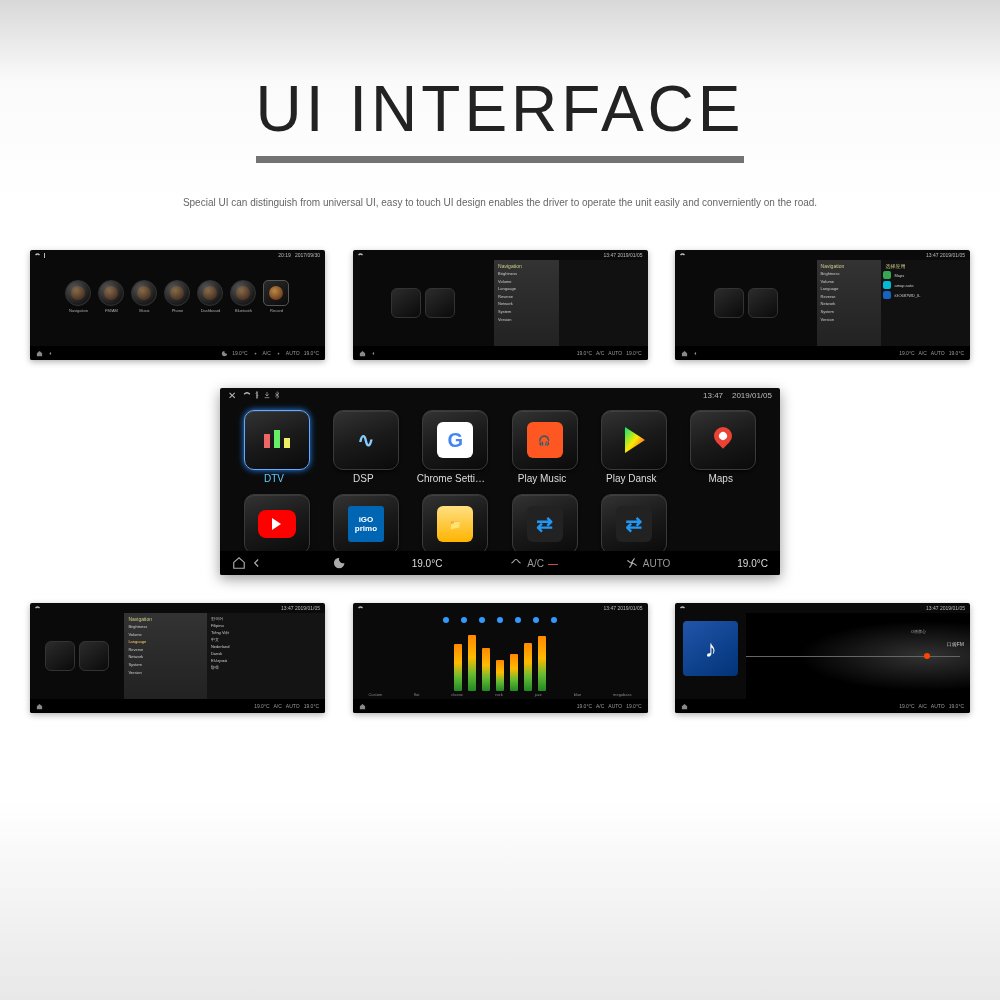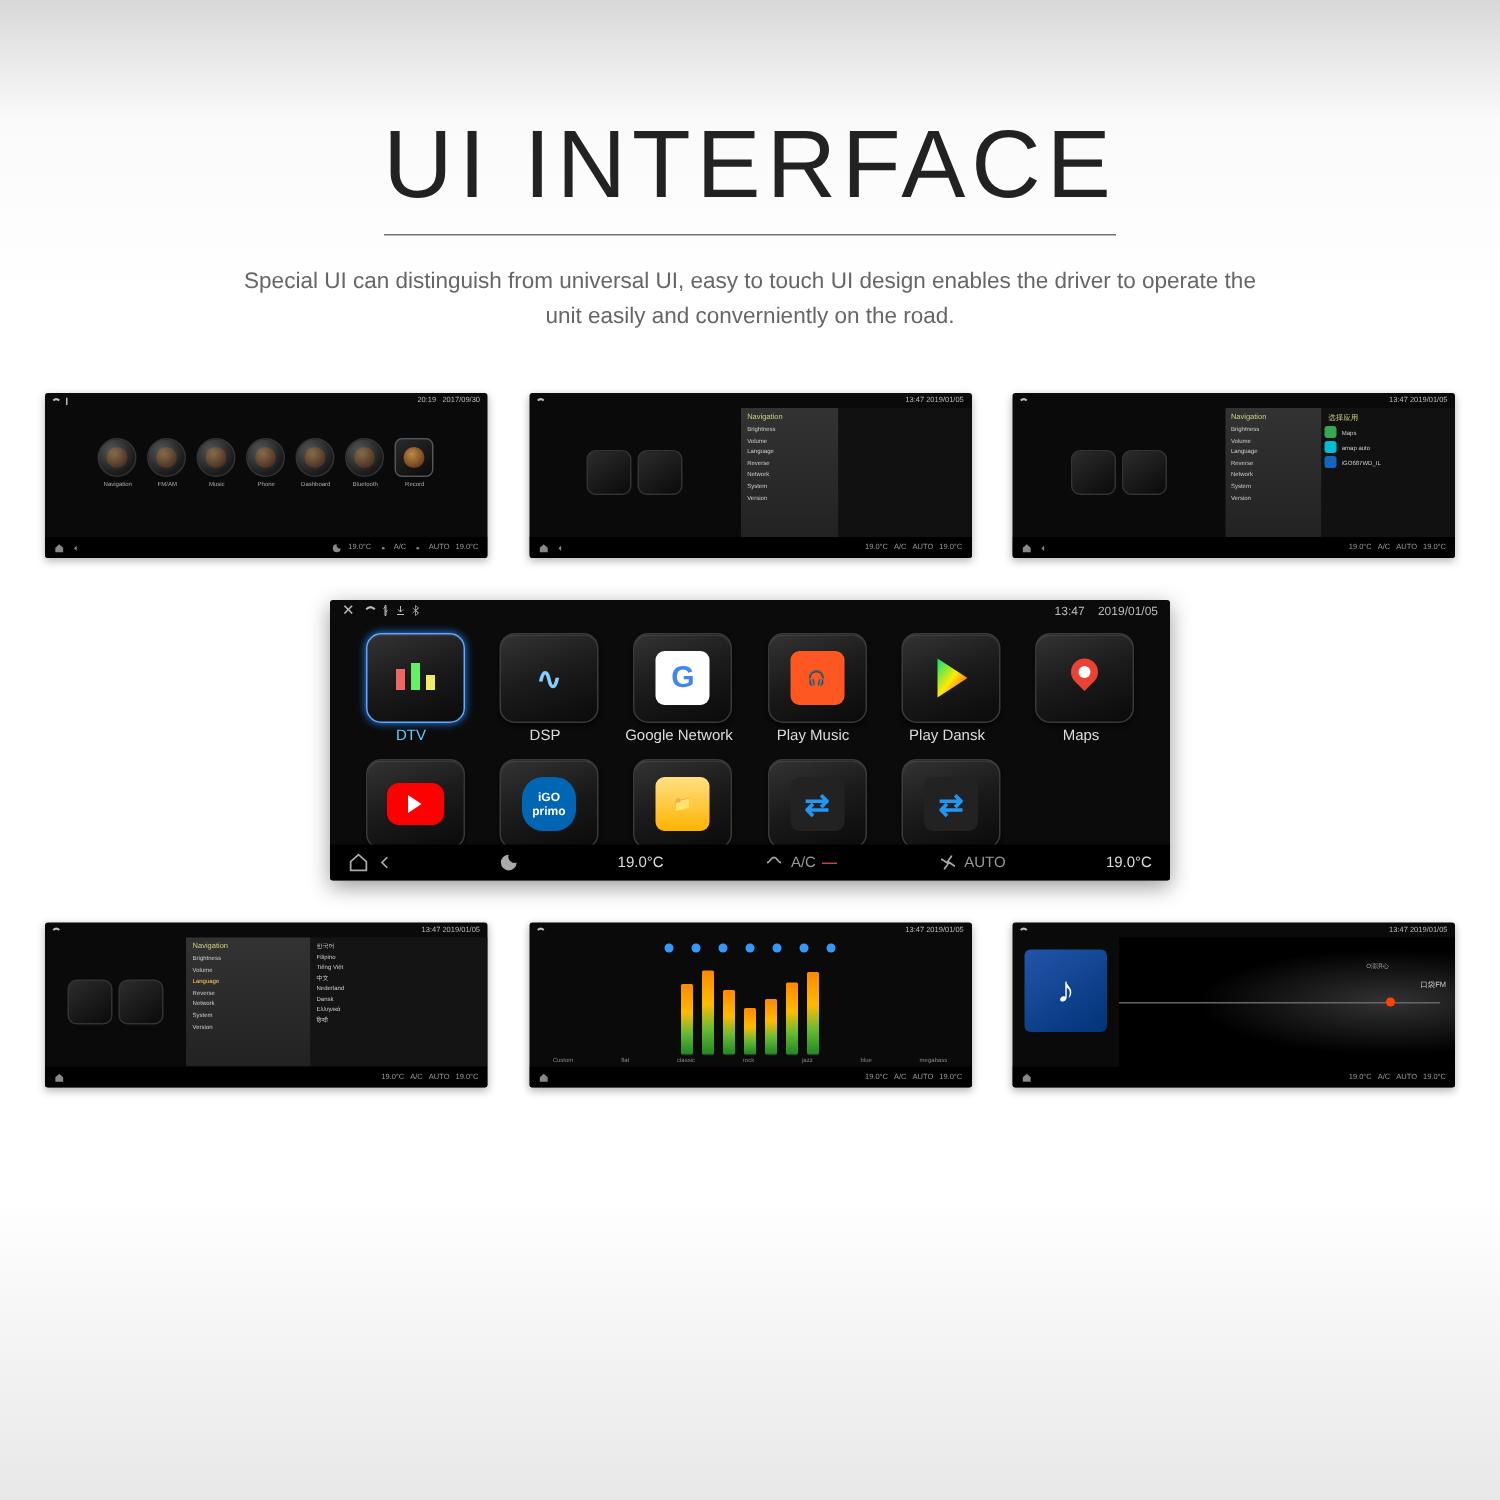--- a/index.html
+++ b/index.html
@@ -13,37 +13,37 @@
   }
   .hero {
     text-align: center;
     padding-top: 72px;
   }
   .hero h1 {
     font-size: 64px;
     font-weight: 400;
     letter-spacing: 4px;
     color: #222;
-    border-bottom: 1px solid #737373;
+    border-bottom: 7px solid #737373;
     display: inline-block;
     padding-bottom: 10px;
     margin-bottom: 16px;
   }
   .hero h2 {
     font-size: 24px;
     font-weight: 400;
     color: #333;
     margin-bottom: 12px;
   }
   .hero p {
-    font-size: 15px;
+    font-size: 10px;
     color: #666;
     line-height: 1.5;
     max-width: 680px;
-    margin: 4px auto;
+    margin: 16px auto;
   }
 
   .row {
     display: flex;
     justify-content: space-between;
     padding: 0 30px;
   }
   .row-top { margin-top: 40px; }
   .row-bottom { margin-top: 28px; }
 
@@ -242,21 +242,21 @@
   }
   .ic-chrome::after { content:""; position:absolute; inset:9px; background:#fff; border-radius:50%; }
   .ic-chrome::before { content:""; position:absolute; inset:12px; background:#4285f4; border-radius:50%; z-index:1;}
   .ic-yt { background:#f00; color:#fff; border-radius:8px; width:38px;height:28px;}
   .ic-yt::after{content:"";border-left:9px solid #fff;border-top:6px solid transparent;border-bottom:6px solid transparent;}
   .ic-maps { position:relative;width:30px;height:30px;}
   .ic-maps .pin{width:18px;height:18px;background:#ea4335;border-radius:50% 50% 50% 0;transform:rotate(-45deg);position:absolute;top:2px;left:6px;}
   .ic-maps .pin::after{content:"";position:absolute;inset:5px;background:#fff;border-radius:50%;}
   .ic-g { background:#fff;border-radius:6px;color:#4285f4;font-size:20px;}
   .ic-pm { background:#ff5722;color:#fff;border-radius:6px;}
-  .ic-igo { background:#0066b3;color:#fff;border-radius:14px; font-size:8px;}
+  .ic-igo { background:#0066b3;color:#fff;border-radius:3px; font-size:8px;}
   .ic-fm { background:linear-gradient(#ffe082,#ffb300);border-radius:6px;}
   .ic-ec { background:#222;border-radius:6px;color:#2196f3;font-size:20px;}
   .ic-cn { background:#222;border-radius:6px;color:#2196f3;font-size:20px;}
   .ic-dtv { color:#fff; }
   .ic-dsp { color:#8cf; font-size:20px;}
 </style>
 </head>
 <body>
 
 <div class="hero">
@@ -496,21 +496,21 @@
       <div class="app ">
        <div class="tile">
           <div class="ic ic-dsp">∿</div>
         </div>
        <div class="lbl">DSP</div>
      </div>
       <div class="app ">
        <div class="tile">
           <div class="ic ic-g">G</div>
         </div>
-       <div class="lbl">Google Network</div>
+       <div class="lbl">Chrome Settings</div>
      </div>
       <div class="app ">
        <div class="tile">
           <div class="ic ic-pm">🎧</div>
         </div>
        <div class="lbl">Play Music</div>
      </div>
       <div class="app ">
        <div class="tile">
           <div class="ic">

